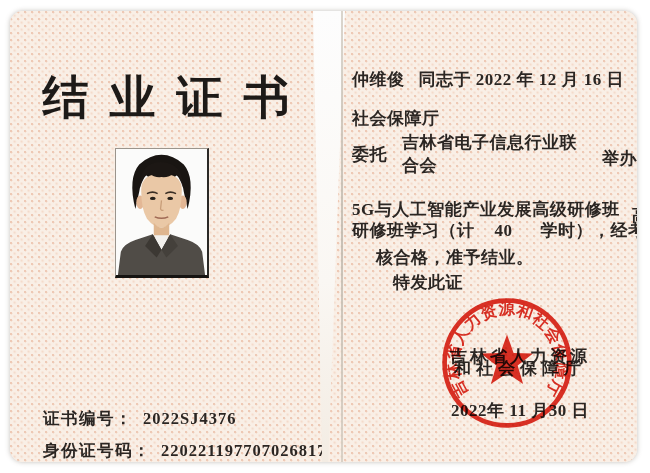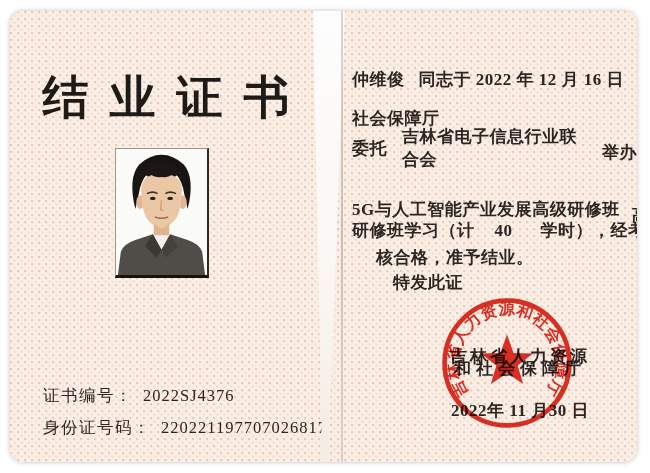--- a/index.html
+++ b/index.html
@@ -55,38 +55,38 @@
     position: absolute; left: 105px; top: 137px;
     width: 94px; height: 130px;
     background: #fcfcfb;
     border: 1px solid #9a948c;
     border-right: 2px solid #2b2926;
     border-bottom: 3px solid #161412;
   }
   .photo-frame svg { display: block; width: 100%; height: 100%; }
   .info-line {
     position: absolute; left: 33px;
-    font-size: 16.5px; font-weight: 400; color: #2b2623;
-    letter-spacing: 1.5px; white-space: nowrap;
+    font-size: 16.5px; font-weight: 700; color: #2b2623;
+    letter-spacing: 1.5px; white-space: nowrap; margin-top: 23px;
   }
   .info-line .value { margin-left: 10px; letter-spacing: 1px; }
   .info-cert { top: 374px; }
   .info-id   { top: 406px; }
 
   
   .rline {
     position: absolute; left: 22px; right: 6px;
     font-size: 17px; font-weight: 600; color: #2b2623;
     letter-spacing: .5px; white-space: nowrap;
   }
   .l1 { top: 57px; }
   .l1 .name { font-weight: 700; margin-right: 14px; }
   .l2 { top: 69px; }
   .l3 { top: 96px; }
-  .l4 { top: 114px; display: flex; align-items: center; white-space: normal; }
+  .l4 { top: 120px; display: flex; align-items: center; white-space: normal; }
   .l4 .entrust { flex: 0 0 auto; }
   .l4 .org {
     flex: 0 0 auto; width: 192px; margin-left: 15px;
     font-weight: 700; line-height: 23px; letter-spacing: .5px;
   }
   .l4 .hosted { flex: 0 0 auto; margin-left: 8px; margin-top: 8px; }
   .l5 { top: 180px; display: flex; align-items: center; }
   .l5 .course { font-weight: 700; }
   .l5 .suffix { margin-left: 12px; margin-top: 13px; }
   .l6 { top: 208px; }

